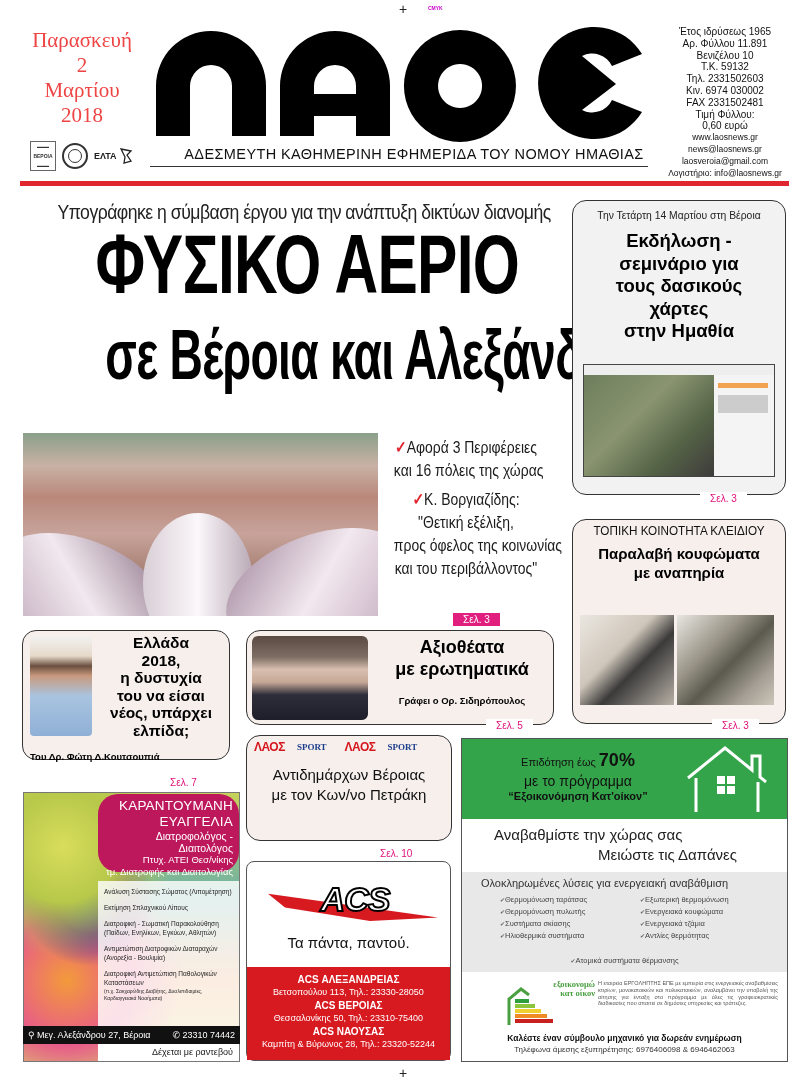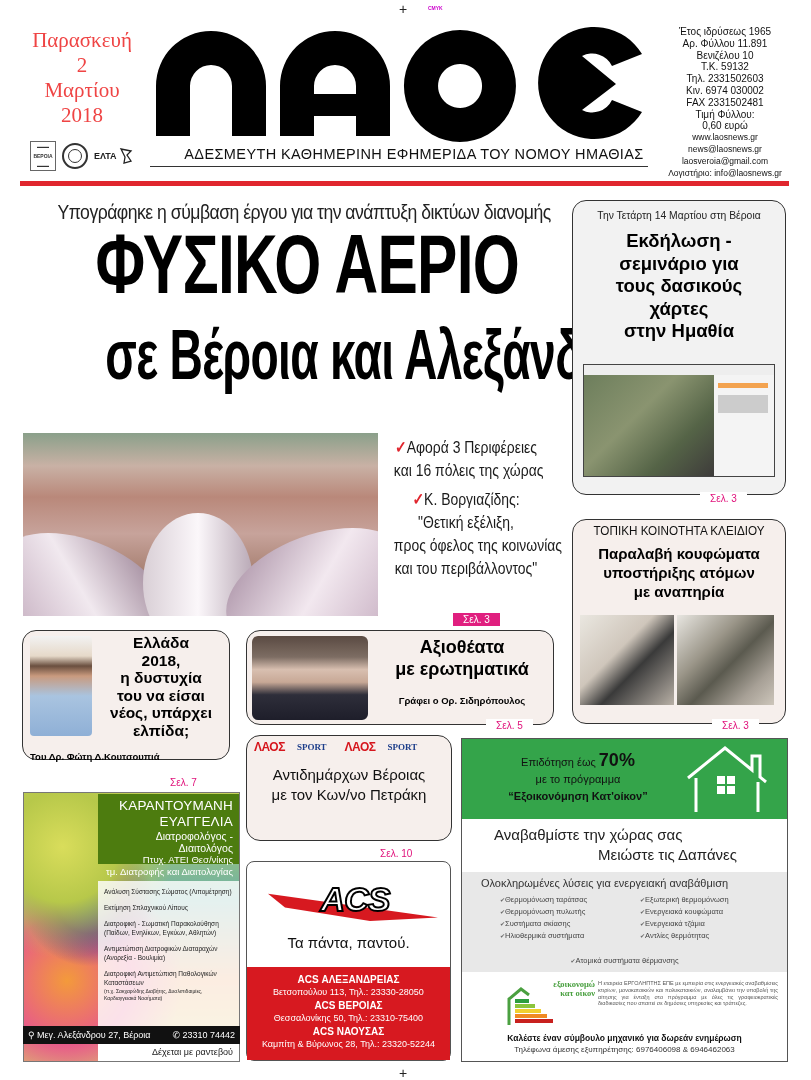--- a/index.html
+++ b/index.html
@@ -79,41 +79,41 @@
   .sp-word { font-family: "Liberation Serif", serif; font-size: 9px; font-weight: bold; color: #1c3d8a; }
   .sp-title { left: 246px; top: 765px; width: 206px; text-align: center; font-size: 15px; line-height: 20px; color: #111; white-space: nowrap; }
   .sp-sel { left: 370px; top: 843px; }
 
   
   .ad-diet { left: 23px; top: 792px; width: 217px; height: 270px; border: 1px solid #777; overflow: hidden;
     background: radial-gradient(circle at 18% 20%, #d9dd5b 0%, #b7c84a 20%, transparent 40%),
                 radial-gradient(circle at 30% 40%, #3a5ea8 0%, #6a3a8c 15%, transparent 30%),
                 radial-gradient(circle at 20% 70%, #f39a3b 0%, #e75a8a 25%, transparent 45%),
                 linear-gradient(180deg, #c6d25a 0%, #6ab0a8 40%, #ec9a5c 70%, #d8d46a 100%); }
-  .ad-diet-head { left: 98px; top: 794px; width: 141px; height: 70px; background: #4d7c0f; color: #fff; text-align: right; padding: 4px 6px; }
+  .ad-diet-head { left: 98px; top: 794px; width: 141px; height: 78px; background: #be185d; color: #fff; text-align: right; padding: 4px 6px; border-radius: 20px; }
   .ad-diet-head .nm { font-size: 13.5px; line-height: 16px; letter-spacing: 0.2px; }
   .ad-diet-head .sub { font-size: 9.5px; line-height: 12px; }
   .ad-diet-list { left: 98px; top: 881px; width: 141px; height: 145px; background: rgba(255,255,255,0.82); padding: 6px 4px 0 6px; font-size: 6.5px; line-height: 9px; color: #222; }
   .ad-diet-list p { margin-bottom: 7px; }
   .ad-diet-foot { left: 23px; top: 1026px; width: 217px; height: 18px; background: #111; color: #fff; font-size: 9px; display: flex; justify-content: space-between; align-items: center; padding: 0 5px; }
   .ad-diet-foot2 { left: 98px; top: 1044px; width: 141px; height: 17px; background: #fff; text-align: right; padding-right: 6px; font-size: 9px; color: #222; line-height: 17px; }
 
   .ad-acs { left: 246px; top: 861px; width: 205px; height: 200px; border: 1.5px solid #555; border-radius: 8px; overflow: hidden; background: #fff; }
   .acs-logo { left: 300px; top: 880px; width: 110px; text-align: center; font-size: 34px; font-weight: 900; font-style: italic; color: #fff; -webkit-text-stroke: 2px #000; letter-spacing: -1px; }
   .acs-swoosh { left: 268px; top: 887px; width: 170px; height: 34px; background: #d71920; clip-path: polygon(0 20%, 100% 90%, 60% 100%, 10% 60%); }
   .acs-slogan { left: 246px; top: 934px; width: 205px; text-align: center; font-size: 15px; color: #111; }
   .acs-red { left: 247px; top: 967px; width: 203px; height: 93px; background: #d71920; color: #fff; text-align: center; padding-top: 6px; }
   .acs-red .b { font-size: 10px; font-weight: bold; line-height: 13px; }
   .acs-red .n { font-size: 9px; line-height: 13px; }
 
   .ad-green { left: 461px; top: 738px; width: 327px; height: 324px; border: 1.5px solid #555; background: #fff; overflow: hidden; }
   .g-top { left: 462px; top: 739px; width: 325px; height: 80px; background: #34a44a; color: #fff; }
   .g-line1 { left: 478px; top: 750px; width: 200px; text-align: center; font-size: 11px; }
   .g-line1 b { font-size: 18px; }
-  .g-line2 { left: 478px; top: 773px; width: 200px; text-align: center; font-size: 11px; }
+  .g-line2 { left: 478px; top: 773px; width: 200px; text-align: center; font-size: 14px; }
   .g-line3 { left: 478px; top: 790px; width: 200px; text-align: center; font-size: 11px; font-weight: bold; }
   .g-house { left: 680px; top: 742px; width: 90px; height: 72px; }
   .g-slogan1 { left: 468px; top: 826px; width: 300px; font-size: 15px; color: #222; padding-left: 26px; }
   .g-slogan2 { left: 468px; top: 846px; width: 300px; font-size: 15px; color: #222; padding-left: 130px; }
   .g-grey { left: 462px; top: 872px; width: 325px; height: 100px; background: #e8e8e8; }
   .g-grey-title { left: 462px; top: 877px; width: 285px; text-align: center; font-size: 11px; color: #333; }
   .g-list { left: 500px; top: 895px; width: 280px; display: grid; grid-template-columns: 1fr 1fr; row-gap: 3px; font-size: 7.5px; color: #444; }
   .g-list span::before { content: "\2714 "; color: #666; font-size: 6px; }
   .g-list-last { left: 462px; top: 956px; width: 325px; text-align: center; font-size: 7.5px; color: #444; }
   .g-list-last::before { content: "\2714 "; color: #666; font-size: 6px; }
@@ -221,21 +221,20 @@
   <div style="position:absolute;left:130px;top:10px;width:62px;height:103px;background:#f4f4f4;"></div>
   <div style="position:absolute;left:134px;top:18px;width:50px;height:5px;background:#f3a350;"></div>
   <div style="position:absolute;left:134px;top:30px;width:50px;height:18px;background:#ccc;"></div>
 </div>
 <div class="abs ev-sel"><span class="sel">Σελ. 3</span></div>
 
 <div class="abs box wc-box"></div>
 <div class="abs wc-kicker">ΤΟΠΙΚΗ ΚΟΙΝΟΤΗΤΑ ΚΛΕΙΔΙΟΥ</div>
 <div class="abs wc-title">
   <div>Παραλαβή κουφώματα</div>
-    <div>υποστήριξης ατόμων</div>
     <div>με αναπηρία</div>
 </div>
 <div class="abs wc-img1"></div>
 <div class="abs wc-img2"></div>
 <div class="abs wc-sel"><span class="sel">Σελ. 3</span></div>
 
 <div class="abs box op-box"></div>
 <div class="abs op-photo"></div>
 <div class="abs op-title">
   <div>Ελλάδα</div>

